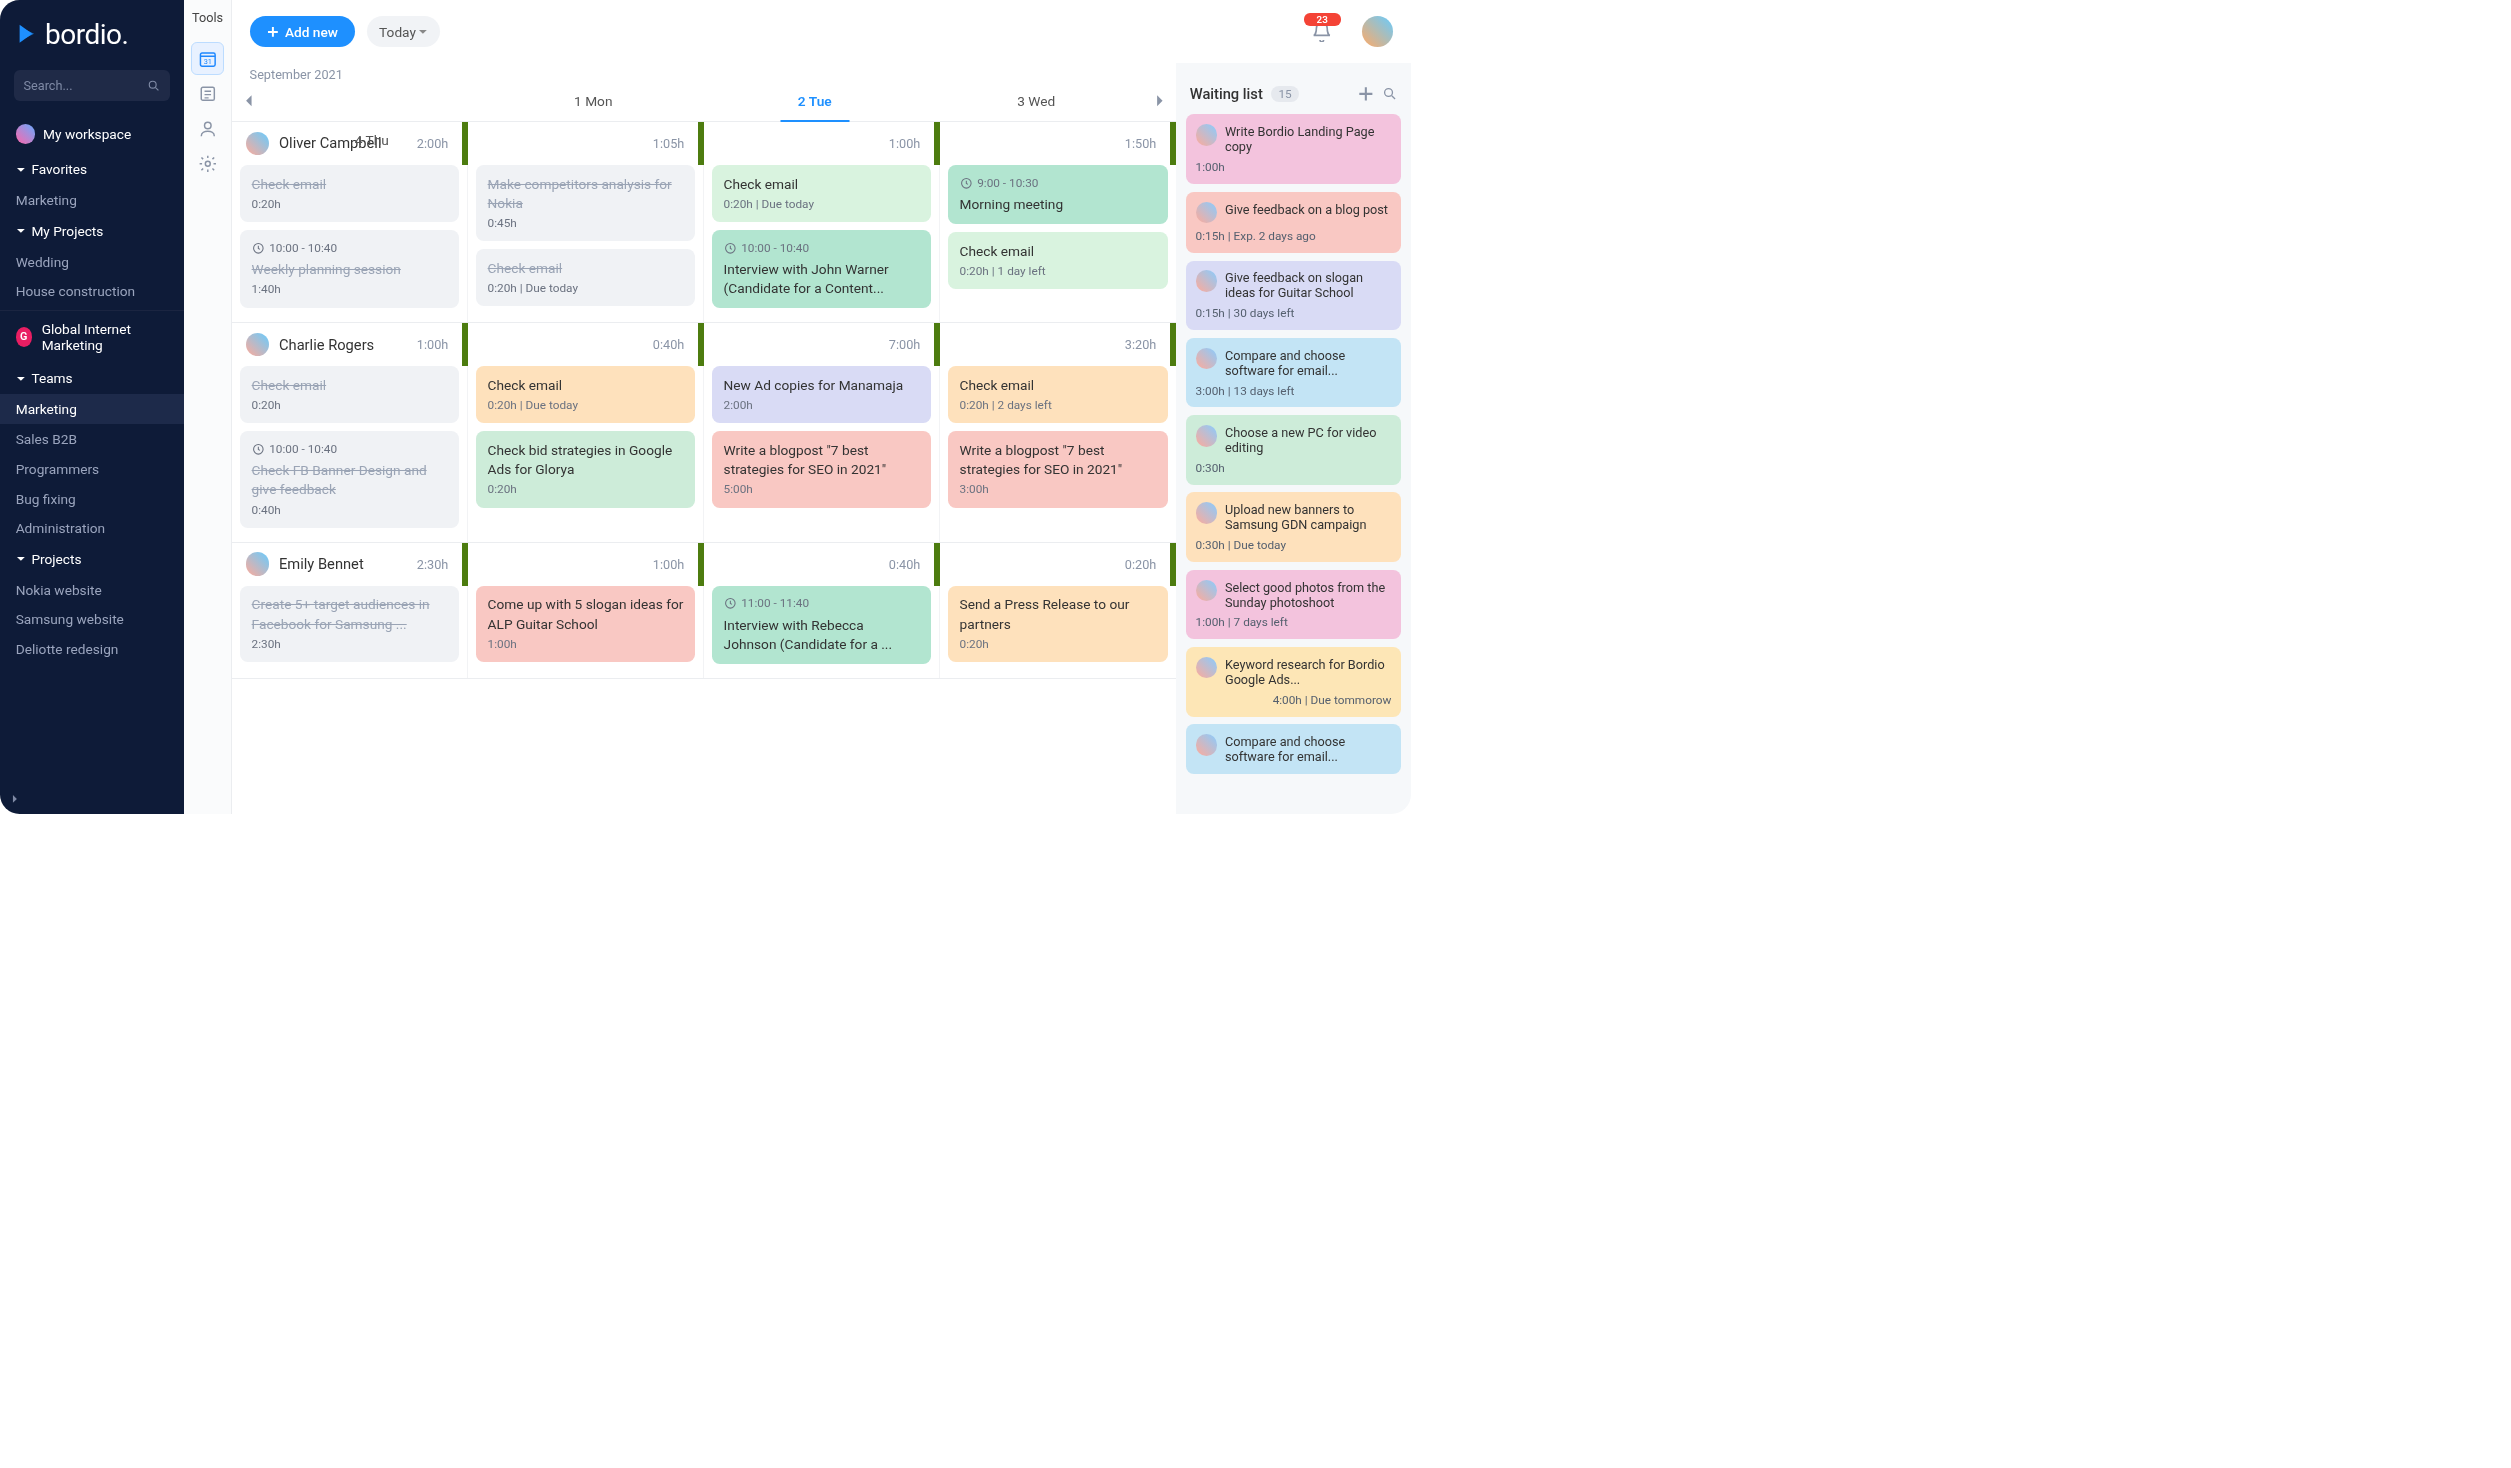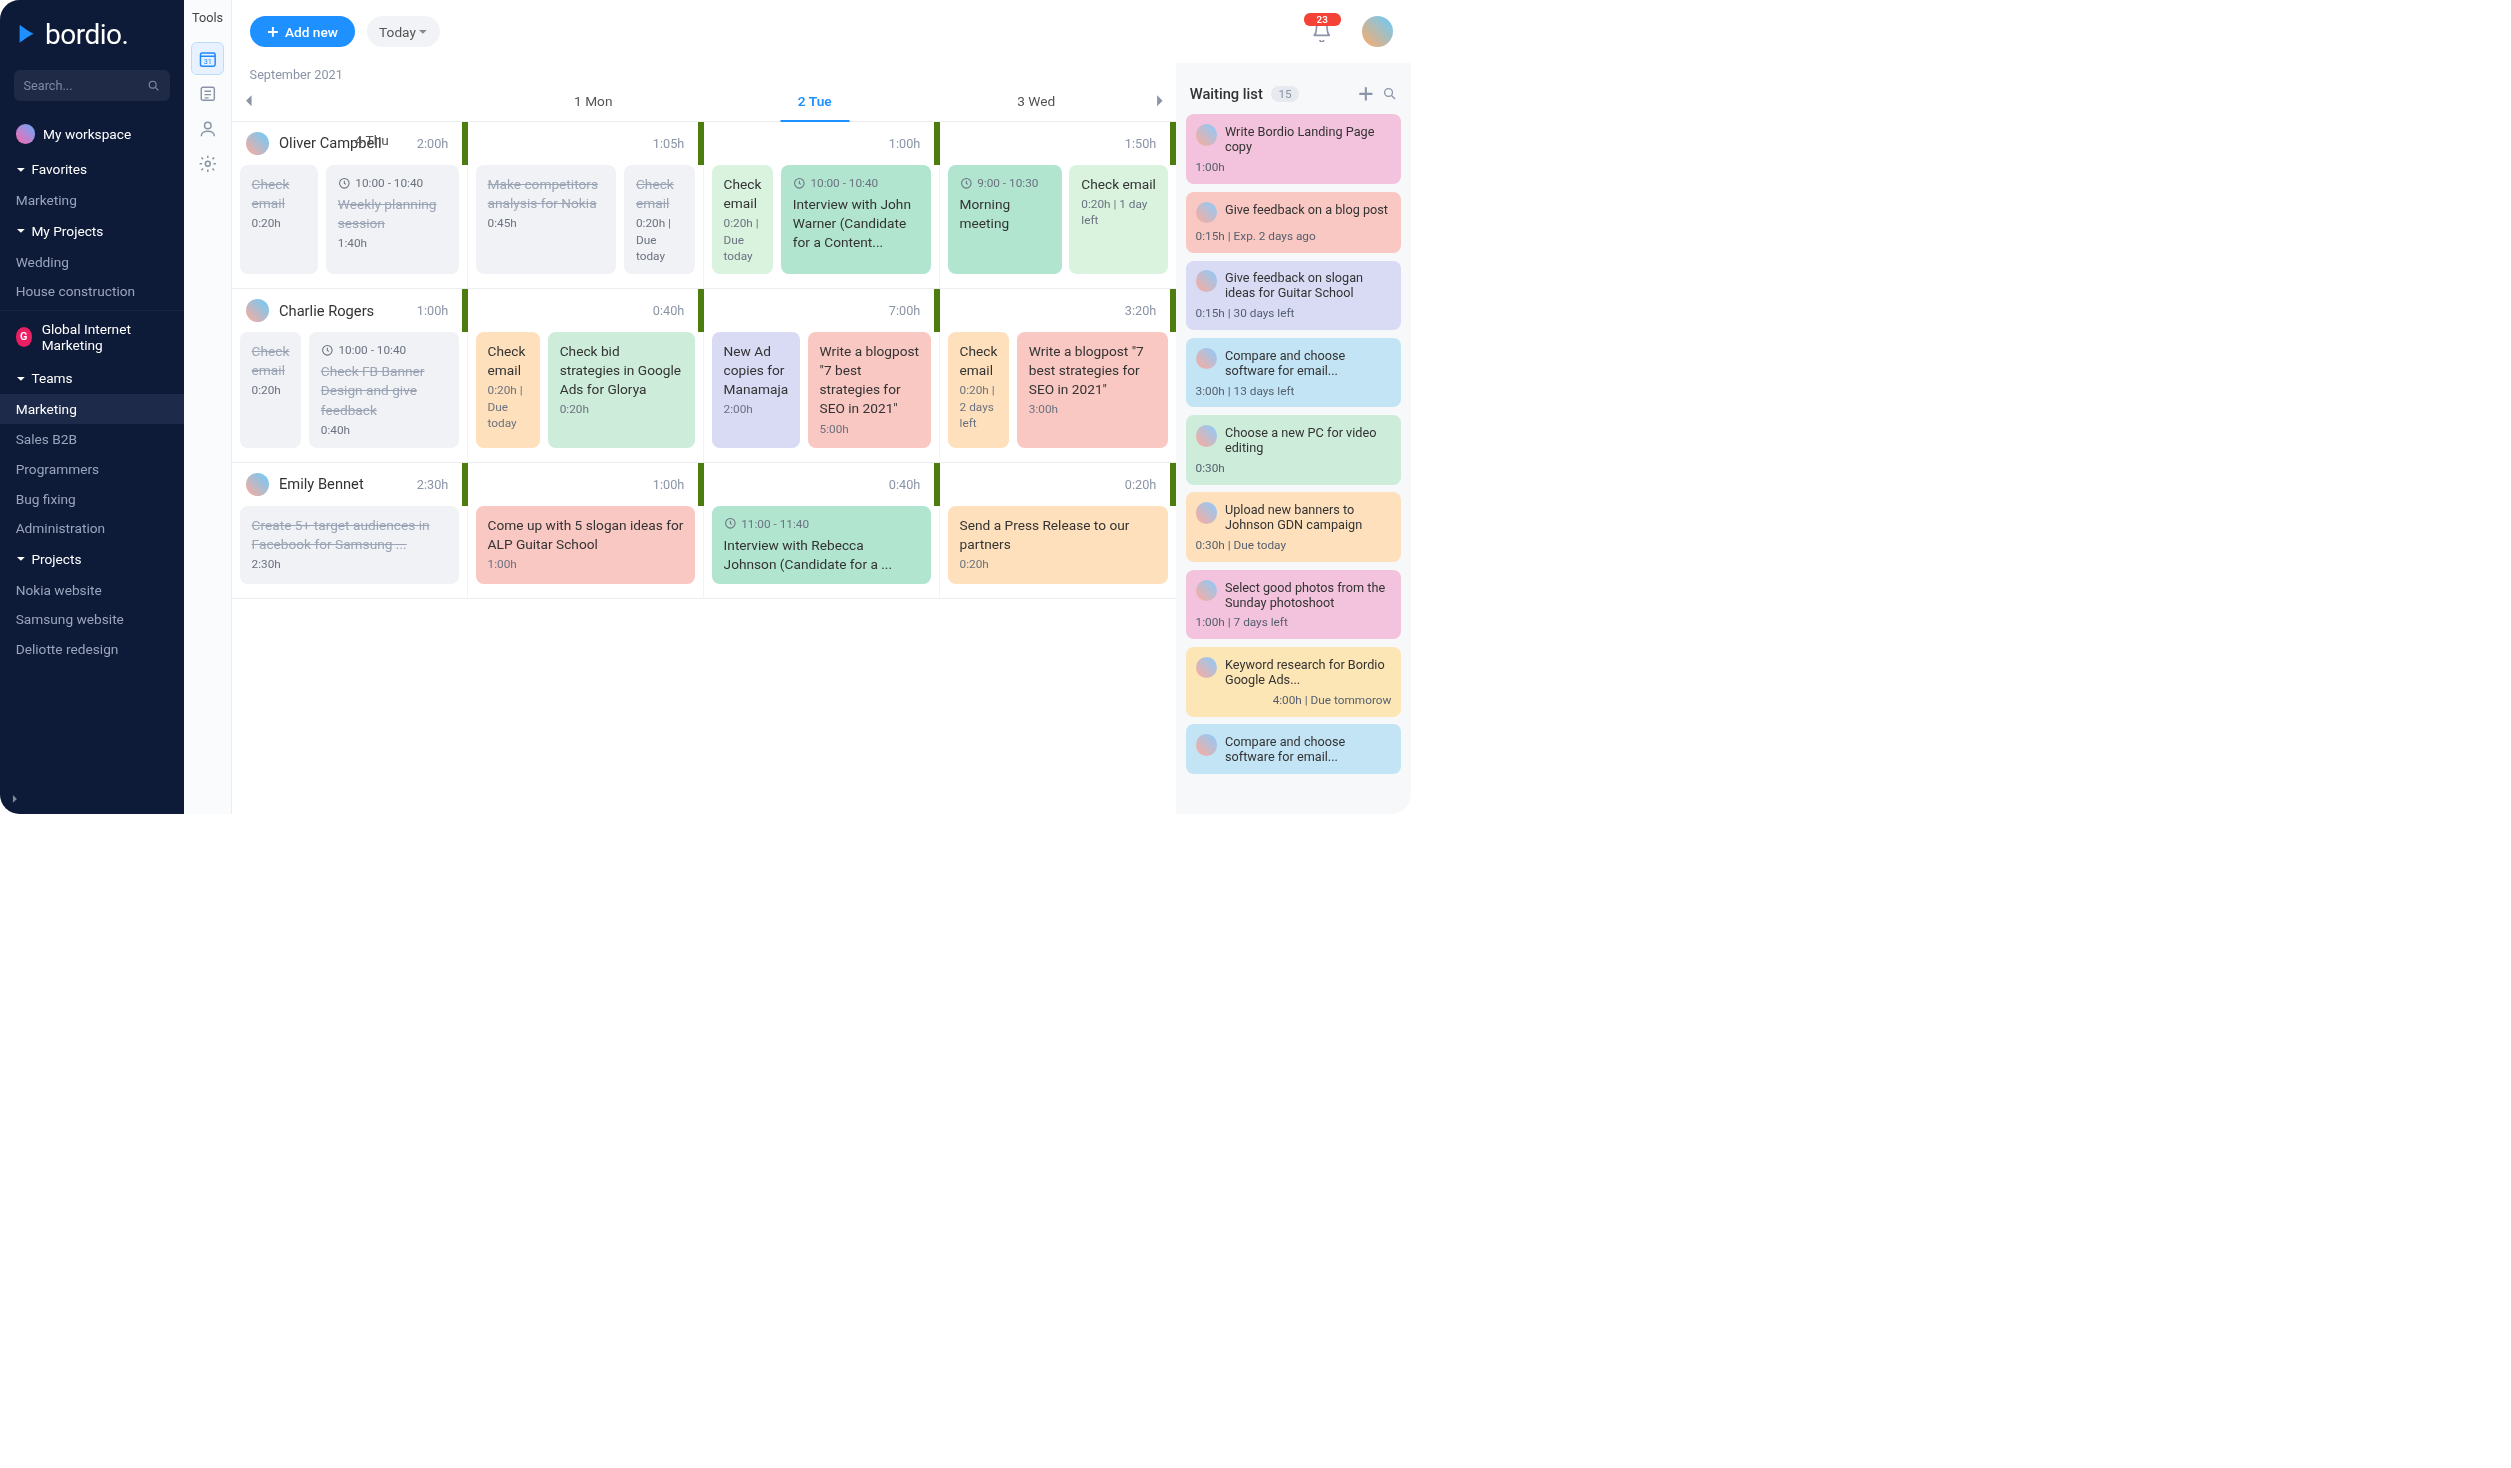--- a/index.html
+++ b/index.html
@@ -55,21 +55,21 @@
 .nav-right { right: 9.8px; }
 
 .rows { overflow-y: auto; flex: 1; border-top: 1px solid #ebedf0; }
 .person-row { border-bottom: 1px solid #ebedf0; }
 .person-head { display: grid; grid-template-columns: repeat(4, 1fr); height: 43px; }
 .ph-cell { display: flex; align-items: center; justify-content: flex-end; padding: 0 13.7px; color: #8a94a6; font-size: 12.7px; border-right: 6px solid #4d7c0f; }
 .ph-cell:first-child { justify-content: space-between; }
 .ph-name { display: flex; align-items: center; gap: 9.8px; color: #333; font-size: 14.7px; }
 .ph-av { width: 23.5px; height: 23.5px; border-radius: 50%; background: linear-gradient(45deg,#fa9,#6cf); }
 .cards-grid { display: grid; grid-template-columns: repeat(4, 1fr); }
-.col { padding: 0 7.8px 13.7px; border-right: 1px solid #f2f3f5; display: flex; flex-direction: row; gap: 7.8px; }
+.col { padding: 0 7.8px 13.7px; border-right: 1px solid #f2f3f5; display: flex; flex-direction: column; gap: 7.8px; }
 .col:last-child { border-right: none; }
 
 .card { border-radius: 7.8px; padding: 9.8px 11.8px; font-size: 12.7px; line-height: 1.4; cursor: pointer; }
 .card .t { font-size: 13.7px; }
 .card .m { font-size: 11.8px; color: #6b7280; margin-top: 2px; }
 .card.done .t { text-decoration: line-through; color: #9aa4b5; }
 .time-row { display: flex; align-items: center; gap: 4.9px; font-size: 11.8px; color: #6b7280; margin-bottom: 3.9px; }
 .clock { width: 12.7px; height: 12.7px; }
 
 .c-gray { background: #f0f2f5; }
@@ -510,21 +510,21 @@
             <div class="wcard c-green">
               <div class="wrow">
                 <span class="wav"></span>
                 <span>Choose a new PC for video editing</span>
               </div>
               <div class="wmeta">0:30h</div>
             </div>
             <div class="wcard c-orange">
               <div class="wrow">
                 <span class="wav"></span>
-                <span>Upload new banners to Johnson GDN campaign</span>
+                <span>Upload new banners to Samsung GDN campaign</span>
               </div>
               <div class="wmeta">0:30h | Due today</div>
             </div>
             <div class="wcard c-pink">
               <div class="wrow">
                 <span class="wav"></span>
                 <span>Select good photos from the Sunday photoshoot</span>
               </div>
               <div class="wmeta">1:00h | 7 days left</div>
             </div>

